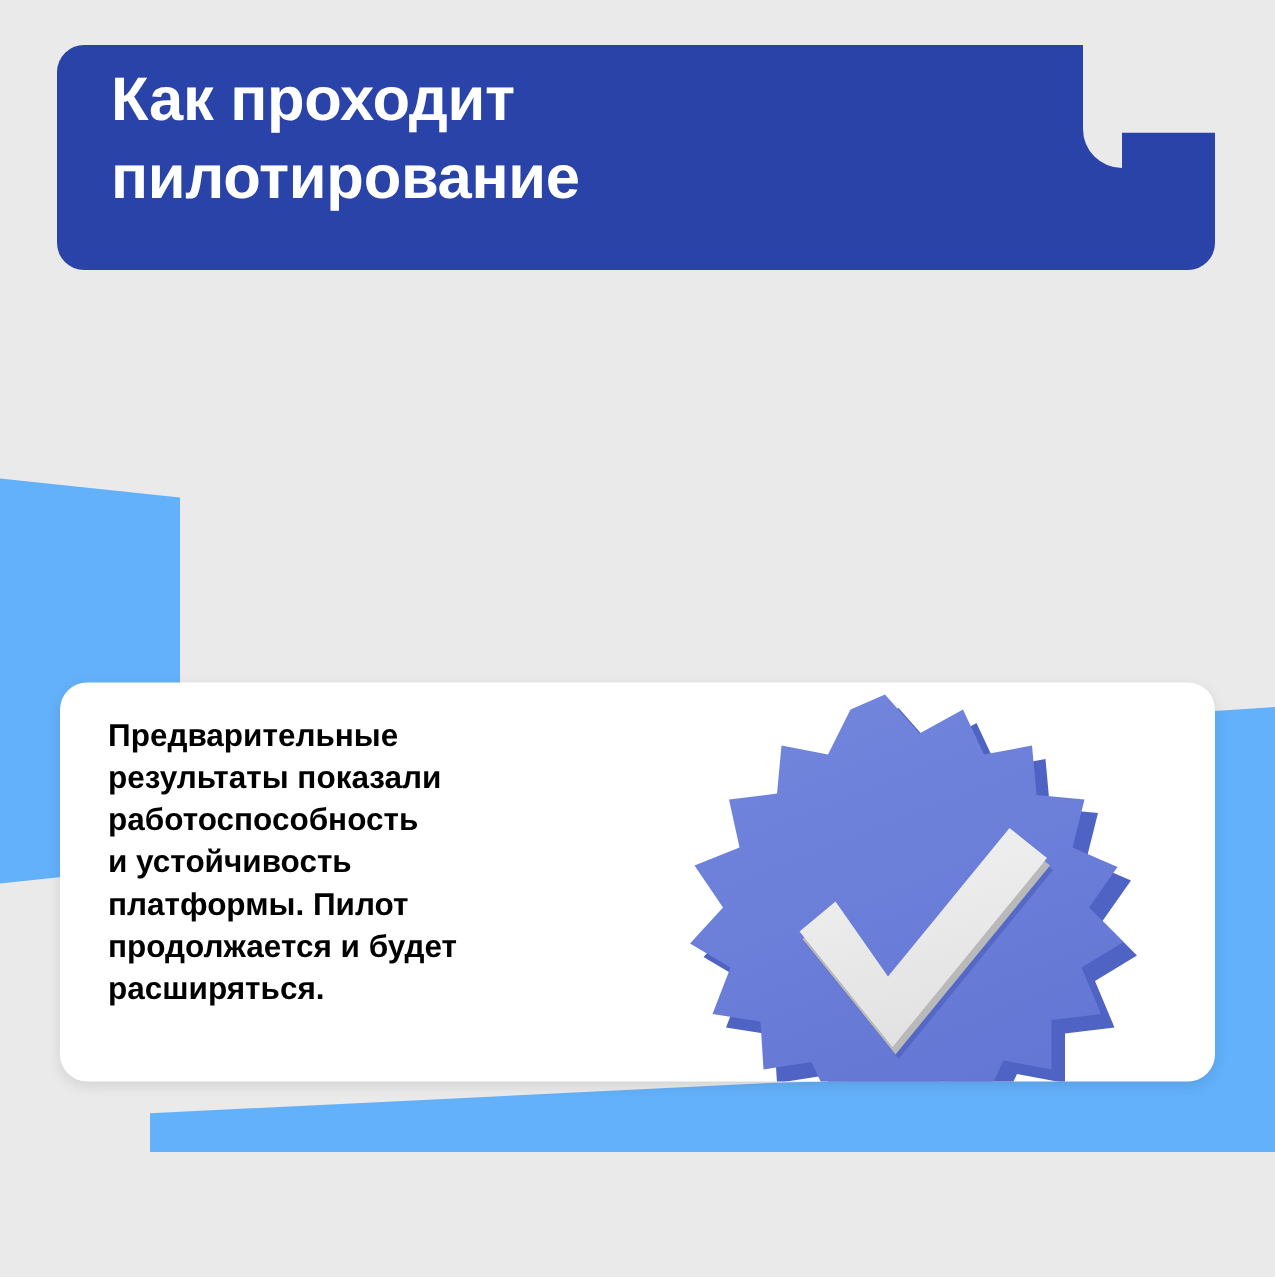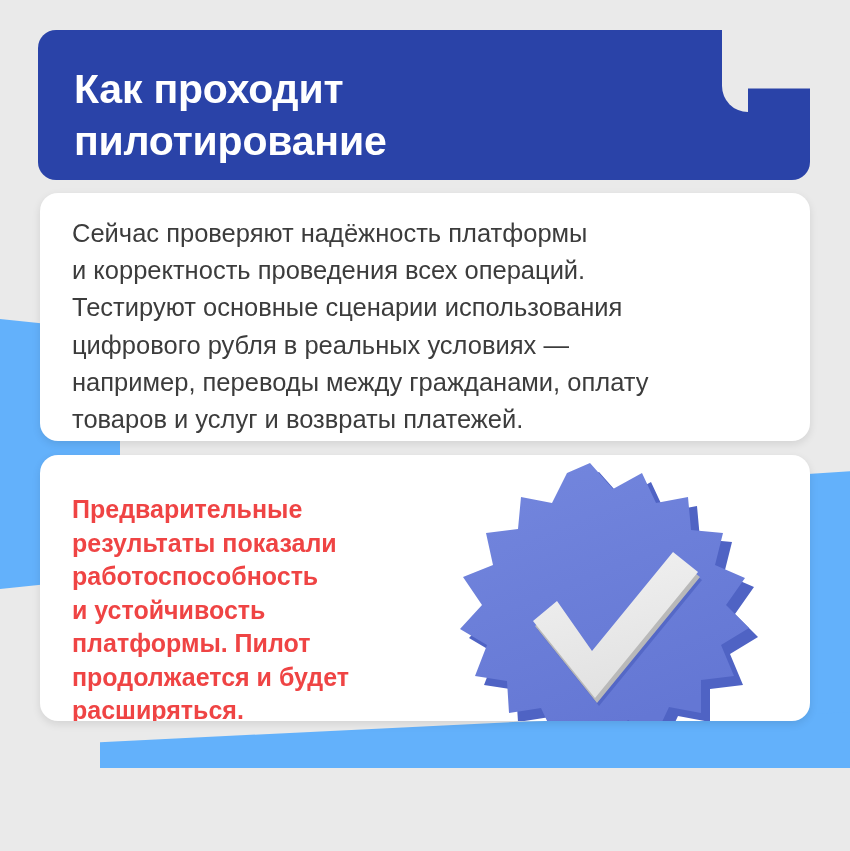--- a/index.html
+++ b/index.html
@@ -63,21 +63,21 @@
     -webkit-clip-path: polygon(
         0% 0%, 0% 100%, 100% 100%, 100% 39%,
         88.6% 39%, 88.6% 0%);
     clip-path: polygon(
         0% 0%, 0% 100%, 100% 100%, 100% 39%,
         88.6% 39%, 88.6% 0%);
   }
   .header-inner {
     position: absolute;
     left: 38px;
-    top: 41px;
+    top: 18px;
     width: 772px;
     height: 150px;
     z-index: 3;
     pointer-events: none;
     text-decoration: underline;
   }
   .header-title {
     position: absolute;
     left: 36px;
     top: 22px;
@@ -153,25 +153,25 @@
     color: #3c3c3c;
     font-size: 25.5px;
     line-height: 1.46;
     font-weight: normal;
     white-space: pre-line;
   }
 
   .result-text {
     position: absolute;
     left: 32px;
-    top: 38px;
+    top: 22px;
     margin: 0;
     width: 350px;
-    color: #ef4444;
-    font-size: 25px;
+    color: #000000;
+    font-size: 21px;
     line-height: 1.34;
     font-weight: bold;
     white-space: pre-line;
     z-index: 3;
   }
 
   
   .badge-art {
     position: absolute;
     left: 405px;
@@ -193,28 +193,20 @@
 
   <div class="header"></div>
   <div class="notch-fill"></div>
   <div class="notch-round"></div>
   <div class="header-inner">
     <h1 class="header-title">Как проходит
 пилотирование</h1>
   </div>
 
 
-  <div class="card card-top">
-    <p class="body-text">Сейчас проверяют надёжность платформы
-и корректность проведения всех операций.
-Тестируют основные сценарии использования
-цифрового рубля в реальных условиях —
-например, переводы между гражданами, оплату
-товаров и услуг и возвраты платежей.</p>
-  </div>
 
   <div class="card card-bottom">
     <p class="result-text">Предварительные
 результаты показали
 работоспособность
 и устойчивость
 платформы. Пилот
 продолжается и будет
 расширяться.</p>
 

